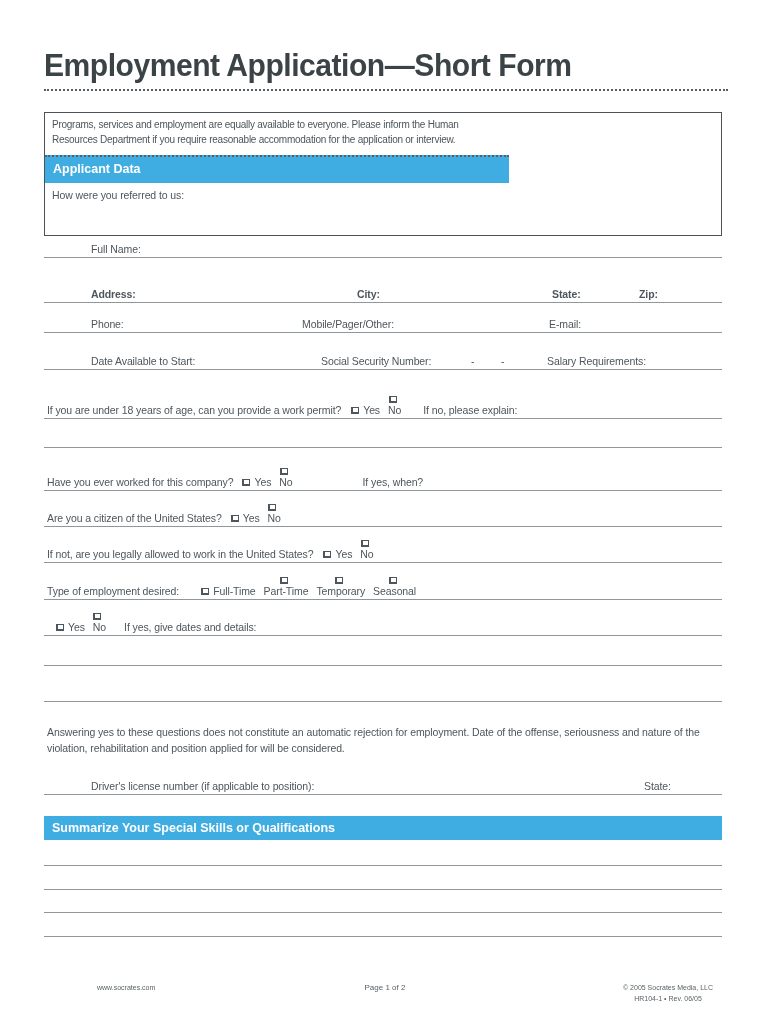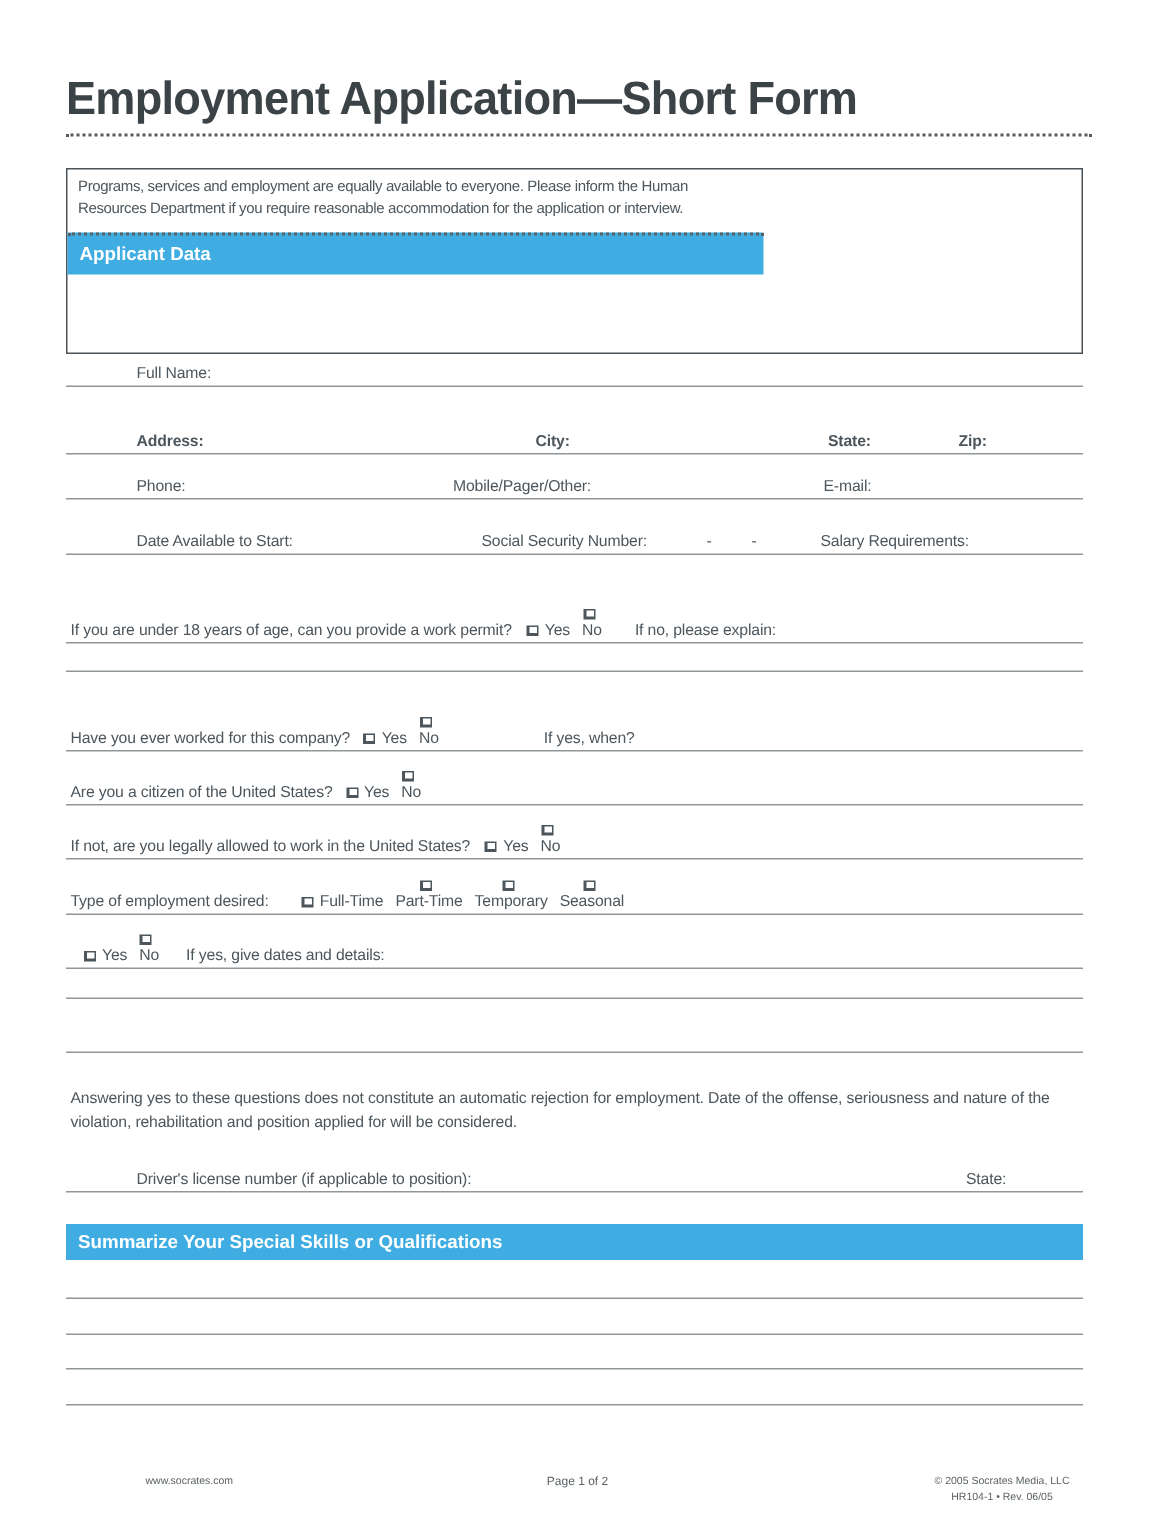--- a/index.html
+++ b/index.html
@@ -43,21 +43,21 @@
     border-top:2px dotted #5a6165; letter-spacing:0;
   }
   #position-cell { grid-column:2; grid-row:2 / 4; padding:5px 7px; border-left:1.5px solid var(--border); font-size:10.5px; }
   #referred-cell { grid-column:1; grid-row:3; padding:6px 7px; font-size:10.5px; }
 
   
   .row {
     position:absolute; left:44px; width:678px; height:20px;
     border-bottom:1.5px solid var(--line); font-size:10.5px;
   }
-  .row.flex { display:flex; align-items:flex-end; padding-bottom:2px;margin-top:10px; }
+  .row.flex { display:flex; align-items:flex-end; padding-bottom:2px; }
   .row .lbl { position:absolute; bottom:2px; white-space:nowrap;padding-left:44px; }
 
   
   .cb {
     display:inline-block; width:8px; height:7px; background:#fff;
     border:1px solid var(--ink); border-left-width:2.5px; border-bottom-width:2.5px;
     margin-right:4px; flex:none; margin-bottom:1px;
   }
   .cb-pair { display:flex; align-items:flex-end; white-space:nowrap; }
   .cb-pair .cb { align-self:center; margin-top:2px; }
@@ -84,20 +84,21 @@
 </style>
 </head>
 <body>
 
 <h1 id="title">Employment Application—Short Form</h1>
 <div id="title-rule"></div>
 
 <div id="info-table">
   <div id="eo-cell" class="cell">Programs, services and employment are equally available to everyone. Please inform the Human Resources Department if you require reasonable accommodation for the application or interview.</div>
   <div id="applicant-bar" class="cell">Applicant Data</div>
+  <div id="referred-cell" class="cell">How were you referred to us:</div>
 </div>
 
 <div class="row" style="top:237px; height:21px;">
   <span class="lbl" style="left:3px">Full Name:</span>
 </div>
 
 <div class="row" style="top:283px;font-weight:bold;">
   <span class="lbl" style="left:3px">Address:</span>
   <span class="lbl" style="left:269px">City:</span>
   <span class="lbl" style="left:464px">State:</span>

